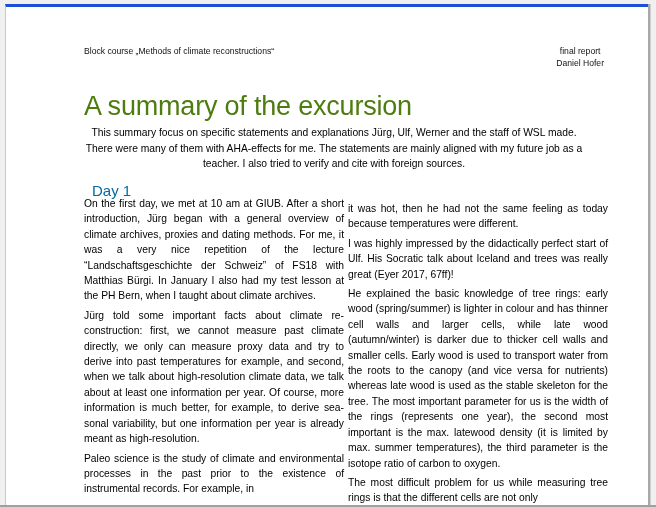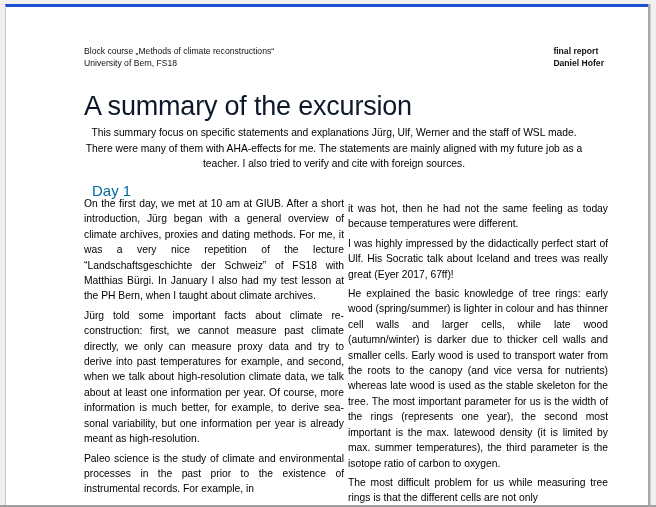--- a/index.html
+++ b/index.html
@@ -43,34 +43,33 @@
       font-size: 8.6px;
       line-height: 12px;
       color: #111;
     }
     .header-right {
       position: absolute;
       right: 44px;
       top: 38px;
       font-size: 8.6px;
       line-height: 12px;
-      text-align: left;
+      text-align: center;
       color: #111;
-      font-weight: bold;
     }
     .title {
       position: absolute;
       left: 78px;
       top: 82px;
       font-size: 27px;
       font-weight: normal;
       line-height: 34px;
       margin: 0;
       letter-spacing: -0.2px;
-      color: #0f172a;
+      color: #4d7c0f;
     }
     .intro {
       position: absolute;
       left: 78px;
       top: 118px;
       width: 500px;
       font-size: 10.3px;
       line-height: 15.6px;
       margin: 0;
       text-align: center;
@@ -104,21 +103,20 @@
       left: 342px;
       top: 194px;
     }
   </style>
 </head>
 <body>
 
 <div class="page">
   <div class="header-left">
     <div>Block course „Methods of climate reconstructions“</div>
-    <div>University of Bern, FS18</div>
   </div>
   <div class="header-right">
     <div>final report</div>
     <div>Daniel Hofer</div>
   </div>
 
   <h1 class="title">A summary of the excursion</h1>
   <p class="intro">This summary focus on specific statements and explanations Jürg, Ulf, Werner and the staff of WSL made. There were many of them with AHA-effects for me. The statements are mainly aligned with my future job as a teacher. I also tried to verify and cite with foreign sources.</p>
 
   <h2 class="heading1">Day 1</h2>

